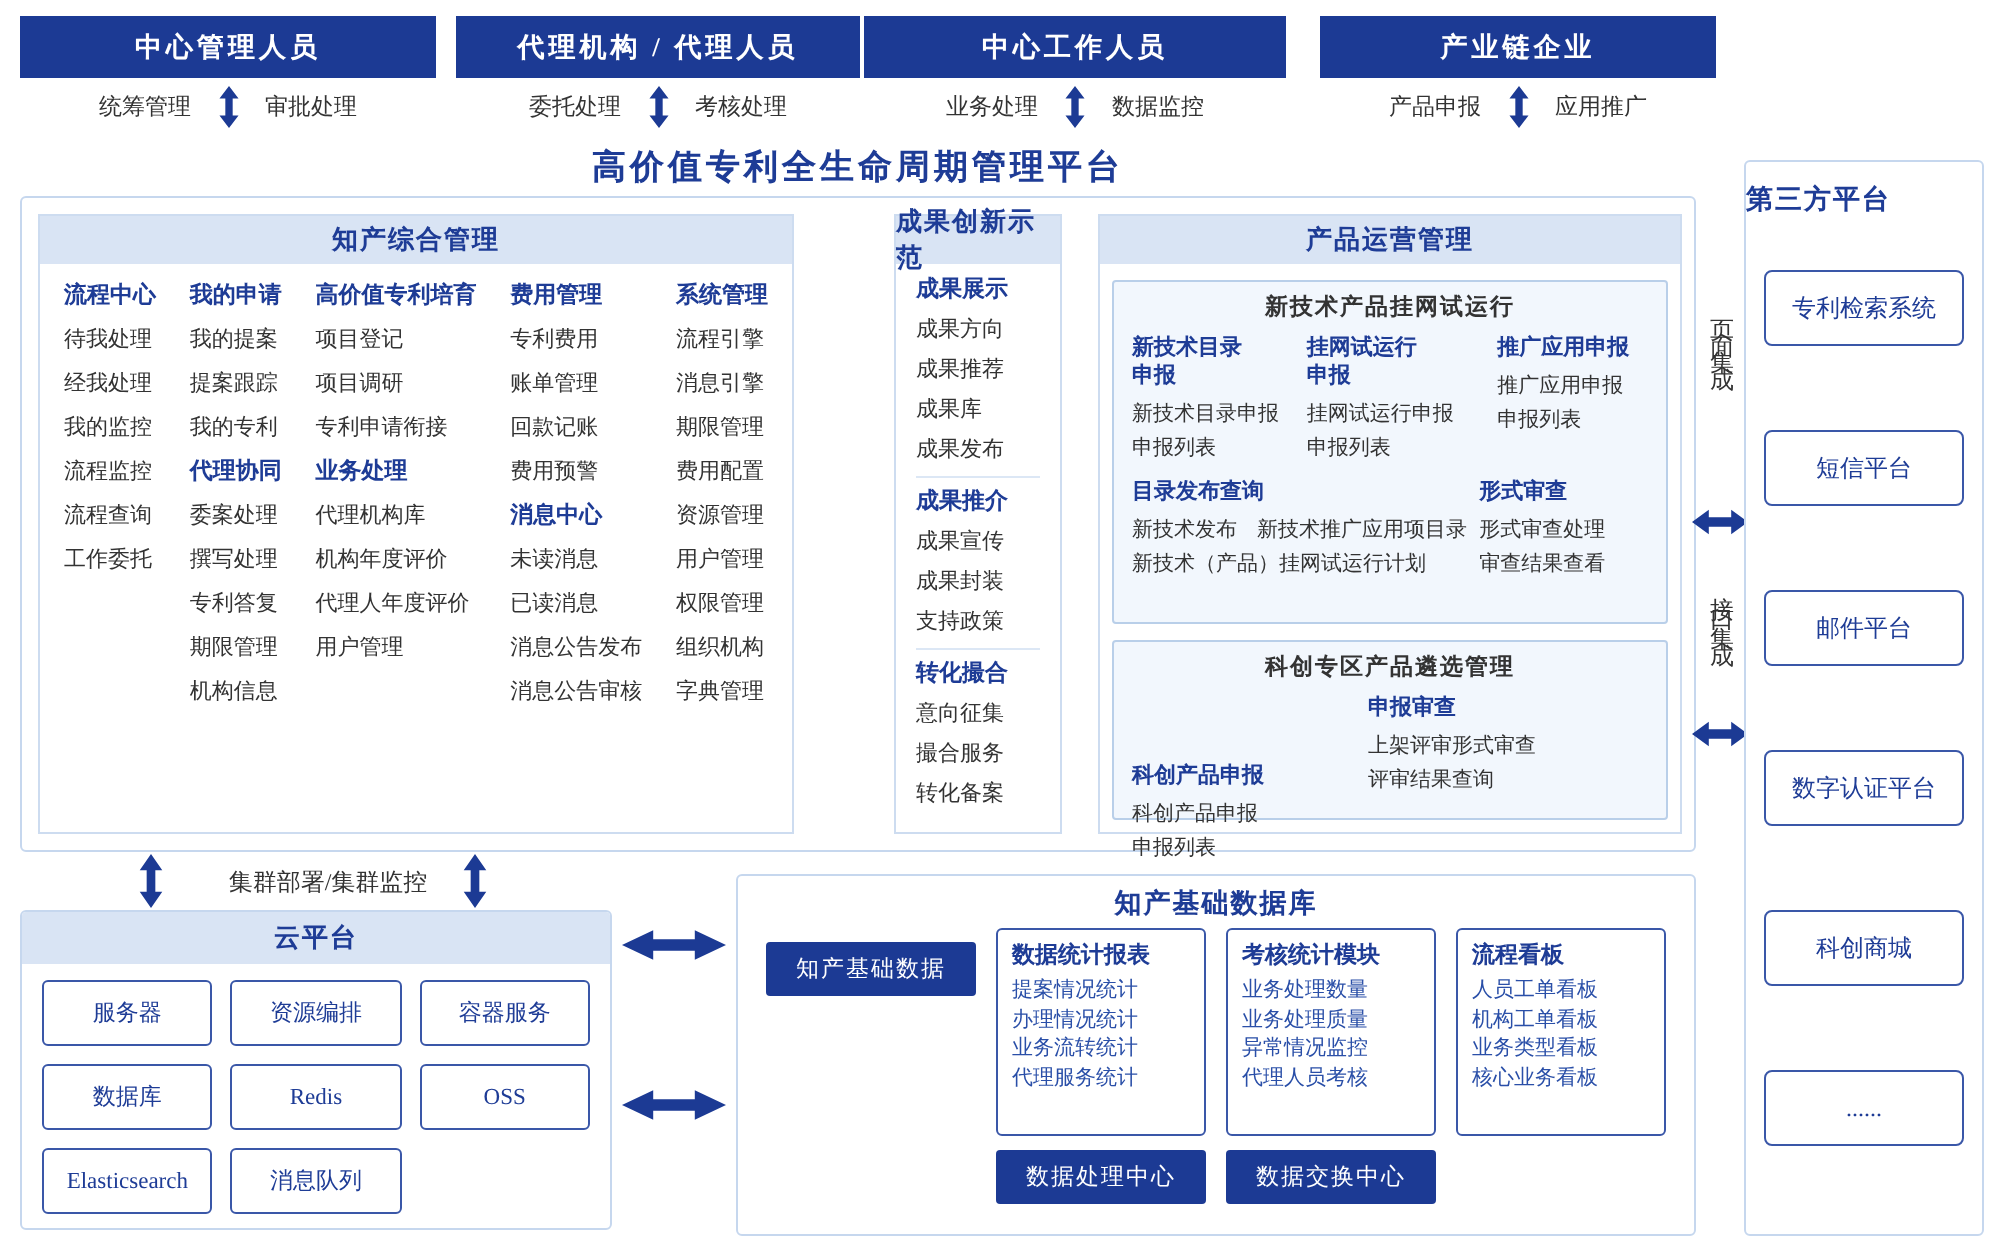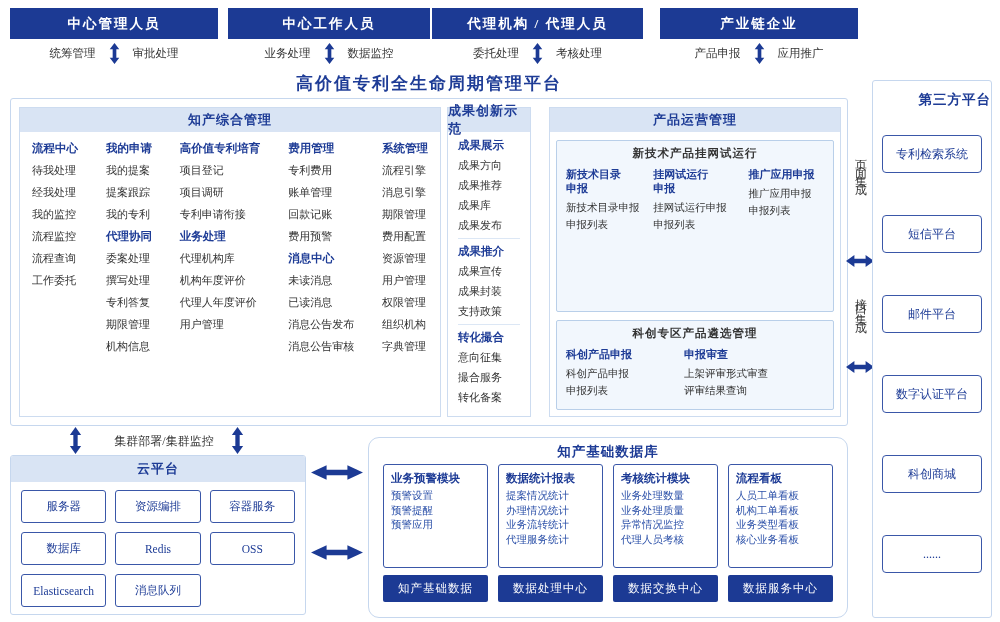--- a/index.html
+++ b/index.html
@@ -21,64 +21,64 @@
 
   .main-title {position:absolute;left:10px;top:72px;width:838px;text-align:center;
                font-size:17px;font-weight:bold;color:#1e3c96;letter-spacing:2px;}
 
   
   .panel {position:absolute;border:1px solid #c6d7ee;border-radius:3px;background:#fff;}
   .main-panel {left:10px;top:98px;width:838px;height:328px;}
   .section {position:absolute;border:1px solid #cddcf0;background:#fff;}
   .sec-bar {height:24px;background:#d9e4f4;color:#1e3c96;font-weight:bold;font-size:13px;
             letter-spacing:1px;display:flex;align-items:center;justify-content:center;}
-  .sec1 {left:8px;top:8px;width:422px;height:310px;}
+  .sec1 {left:8px;top:8px;width:378px;height:310px;}
   .sec2 {left:436px;top:8px;width:84px;height:310px;}
   .sec3 {left:538px;top:8px;width:292px;height:310px;}
 
   .s1-body {display:flex;justify-content:space-between;padding:5px 12px 0 12px;}
   .col-header {color:#1e3c96;font-weight:bold;font-size:11.5px;line-height:22px;white-space:nowrap;}
   .item {font-size:11px;color:#333;line-height:22px;white-space:nowrap;}
 
   .s2-body {padding:3px 10px 0 10px;}
   .ach-group + .ach-group {border-top:1px solid #dce7f5;margin-top:3px;padding-top:2px;}
   .s2-body .col-header {line-height:20px;}
   .s2-body .item {line-height:20px;}
 
   .sub-panel {position:absolute;left:6px;width:278px;background:#f2f7fd;border:1px solid #b9cfe9;border-radius:2px;}
   .sub1 {top:32px;height:172px;}
   .sub2 {top:212px;height:90px;}
   .sub-title {text-align:center;font-weight:bold;font-size:11.5px;color:#333;padding-top:5px;letter-spacing:1px;}
   .p-row {display:flex;padding:3px 9px 0 9px;}
   .p-col1 {width:88px;} .p-col2 {width:96px;} .p-col3 {width:76px;}
   .p-colA {width:175px;} .p-colB {width:85px;}
-  .sub2 .p-colA {width:118px;}
+  .sub2 .p-colA {width:118px;margin-top:34px;}
   .p-header {color:#1e3c96;font-weight:bold;font-size:11px;line-height:14px;margin:3px 0 4px 0;white-space:pre-line;}
   .p-item {font-size:10.5px;color:#333;line-height:17px;white-space:nowrap;}
   .p-inline {display:flex;gap:10px;}
 
   
   .third-party {left:872px;top:80px;width:120px;height:538px;}
-  .tp-title {text-align:right;color:#1e3c96;font-weight:bold;font-size:13.5px;padding-top:10px;letter-spacing:1px;}
+  .tp-title {text-align:left;color:#1e3c96;font-weight:bold;font-size:13.5px;padding-top:10px;letter-spacing:1px;}
   .tp-list {display:flex;flex-direction:column;align-items:center;gap:42px;margin-top:26px;text-align:right;}
   .tp-box {width:100px;height:38px;border:1px solid #3a57a8;border-radius:4px;background:#fff;
            color:#1e3c96;font-size:12px;display:flex;align-items:center;justify-content:center;}
 
   .v-label {position:absolute;writing-mode:vertical-rl;text-orientation:upright;
             font-size:12px;color:#333;letter-spacing:8px;}
 
   
   .cloud {left:10px;top:455px;width:296px;height:160px;}
   .cloud .sec-bar {height:26px;border-radius:2px 2px 0 0;}
   .cloud-grid {display:grid;grid-template-columns:repeat(3,1fr);gap:9px;padding:8px 10px;text-align:center;}
   .cloud-box {height:33px;border:1px solid #3a57a8;border-radius:3px;background:#fff;color:#1e3c96;
               font-size:11.5px;display:flex;align-items:center;justify-content:center;}
 
   
-  .data-platform {left:368px;top:437px;width:480px;height:181px;border-radius:11px;}
+  .data-platform {left:368px;top:437px;width:480px;height:181px;}
   .dp-title {text-align:center;color:#1e3c96;font-weight:bold;font-size:13.5px;padding-top:5px;letter-spacing:1px;}
   .dp-cols {display:flex;gap:10px;padding:0 14px;margin-top:3px;}
   .dp-col {flex:1;display:flex;flex-direction:column;}
   .dp-box {border:1px solid #3a57a8;border-radius:3px;background:#fff;height:104px;padding:5px 7px;}
   .dp-header {color:#1e3c96;font-weight:bold;font-size:11.5px;line-height:16px;margin-bottom:3px;white-space:nowrap;}
   .dp-item {font-size:10.5px;color:#2a4fa8;line-height:14.5px;white-space:nowrap;}
   .dp-footer {margin-top:7px;height:27px;background:#1c3a94;color:#fff;font-size:11.5px;letter-spacing:1px;
               border-radius:2px;display:flex;align-items:center;justify-content:center;}
 
   .cluster-label {position:absolute;left:92px;top:433px;width:144px;text-align:center;font-size:12px;color:#333;}
@@ -96,38 +96,38 @@
         <div class="role-row">
           <span class="role-label">统筹管理</span>
           <svg width="11" height="21" viewBox="0 0 30 60" preserveAspectRatio="none">
             <path d="M15 0 L28 18 L20 18 L20 42 L28 42 L15 60 L2 42 L10 42 L10 18 L2 18 Z" fill="#1c3a94"></path>
           </svg>
           <span class="role-label">审批处理</span>
         </div>
       </div>
 
       <div class="role-group">
+        <div class="role-header">代理机构 / 代理人员</div>
+        <div class="role-row">
+          <span class="role-label">委托处理</span>
+          <svg width="11" height="21" viewBox="0 0 30 60" preserveAspectRatio="none">
+            <path d="M15 0 L28 18 L20 18 L20 42 L28 42 L15 60 L2 42 L10 42 L10 18 L2 18 Z" fill="#1c3a94"></path>
+          </svg>
+          <span class="role-label">考核处理</span>
+        </div>
+      </div>
+
+      <div class="role-group">
         <div class="role-header">中心工作人员</div>
         <div class="role-row">
           <span class="role-label">业务处理</span>
           <svg width="11" height="21" viewBox="0 0 30 60" preserveAspectRatio="none">
             <path d="M15 0 L28 18 L20 18 L20 42 L28 42 L15 60 L2 42 L10 42 L10 18 L2 18 Z" fill="#1c3a94"></path>
           </svg>
           <span class="role-label">数据监控</span>
-        </div>
-      </div>
-
-      <div class="role-group">
-        <div class="role-header">代理机构 / 代理人员</div>
-        <div class="role-row">
-          <span class="role-label">委托处理</span>
-          <svg width="11" height="21" viewBox="0 0 30 60" preserveAspectRatio="none">
-            <path d="M15 0 L28 18 L20 18 L20 42 L28 42 L15 60 L2 42 L10 42 L10 18 L2 18 Z" fill="#1c3a94"></path>
-          </svg>
-          <span class="role-label">考核处理</span>
         </div>
       </div>
 
       <div class="role-group">
         <div class="role-header">产业链企业</div>
         <div class="role-row">
           <span class="role-label">产品申报</span>
           <svg width="11" height="21" viewBox="0 0 30 60" preserveAspectRatio="none">
             <path d="M15 0 L28 18 L20 18 L20 42 L28 42 L15 60 L2 42 L10 42 L10 18 L2 18 Z" fill="#1c3a94"></path>
           </svg>
@@ -272,20 +272,37 @@
               </div>
           </div>
           <div class="p-col3">
             <div class="p-header">推广应用申报</div>
             <div>
                 <div class="p-item">推广应用申报</div>
                 <div class="p-item">申报列表</div>
               </div>
           </div>
         </div>
+        <div class="p-row">
+          <div class="p-colA">
+            <div class="p-header">目录发布查询</div>
+            <div class="p-inline">
+              <div class="p-item">新技术发布</div>
+              <div class="p-item">新技术推广应用项目录</div>
+            </div>
+            <div class="p-item">新技术（产品）挂网试运行计划</div>
+          </div>
+          <div class="p-colB">
+            <div class="p-header">形式审查</div>
+            <div>
+                <div class="p-item">形式审查处理</div>
+                <div class="p-item">审查结果查看</div>
+              </div>
+          </div>
+        </div>
       </div>
 
       <div class="sub-panel sub2">
         <div class="sub-title">科创专区产品遴选管理</div>
         <div class="p-row">
           <div class="p-colA">
             <div class="p-header">科创产品申报</div>
             <div>
                 <div class="p-item">科创产品申报</div>
                 <div class="p-item">申报列表</div>
@@ -352,28 +369,20 @@
       <path d="M0 15 L18 2 L18 10 L42 10 L42 2 L60 15 L42 28 L42 20 L18 20 L18 28 Z" fill="#1c3a94"></path>
     </svg>
   <svg class="abs" style="left:311px;top:544px" width="52" height="17" viewBox="0 0 60 30" preserveAspectRatio="none">
       <path d="M0 15 L18 2 L18 10 L42 10 L42 2 L60 15 L42 28 L42 20 L18 20 L18 28 Z" fill="#1c3a94"></path>
     </svg>
 
   <div class="panel data-platform">
     <div class="dp-title">知产基础数据库</div>
     <div class="dp-cols">
       <div class="dp-col">
-        <div class="dp-box">
-          <div class="dp-header">业务预警模块</div>
-          <div>
-              <div class="dp-item">预警设置</div>
-              <div class="dp-item">预警提醒</div>
-              <div class="dp-item">预警应用</div>
-            </div>
-        </div>
         <div class="dp-footer">知产基础数据</div>
       </div>
       <div class="dp-col">
         <div class="dp-box">
           <div class="dp-header">数据统计报表</div>
           <div>
               <div class="dp-item">提案情况统计</div>
               <div class="dp-item">办理情况统计</div>
               <div class="dp-item">业务流转统计</div>
               <div class="dp-item">代理服务统计</div>
@@ -396,18 +405,17 @@
       <div class="dp-col">
         <div class="dp-box">
           <div class="dp-header">流程看板</div>
           <div>
               <div class="dp-item">人员工单看板</div>
               <div class="dp-item">机构工单看板</div>
               <div class="dp-item">业务类型看板</div>
               <div class="dp-item">核心业务看板</div>
             </div>
         </div>
-        <div class="dp-footer">数据服务中心</div>
       </div>
     </div>
   </div>
 
 </div>
 
 </body></html>

